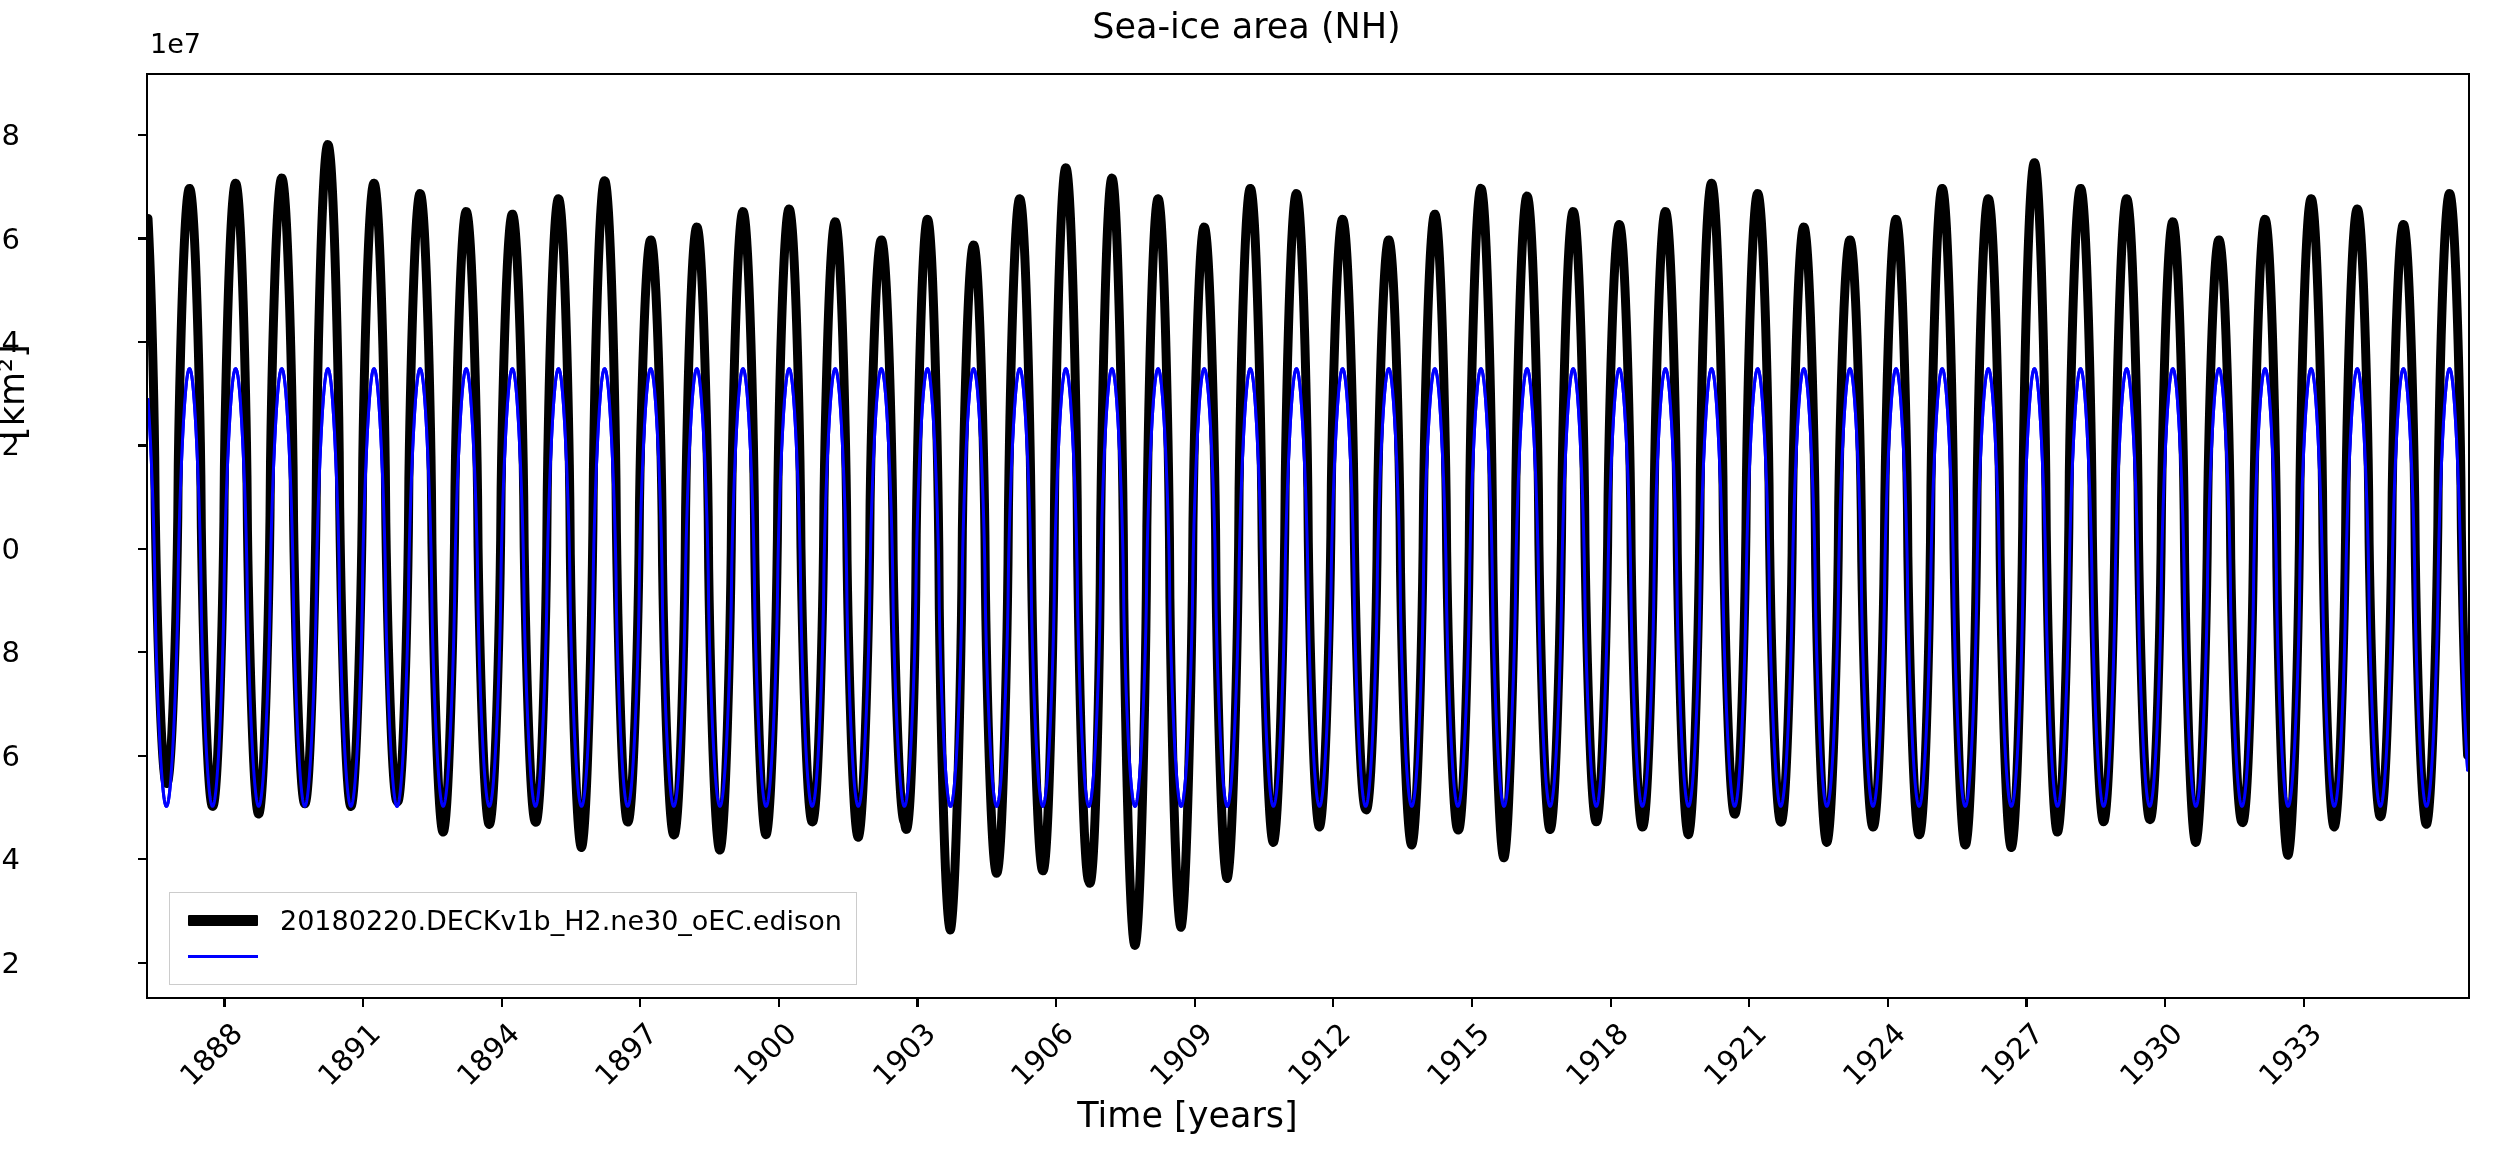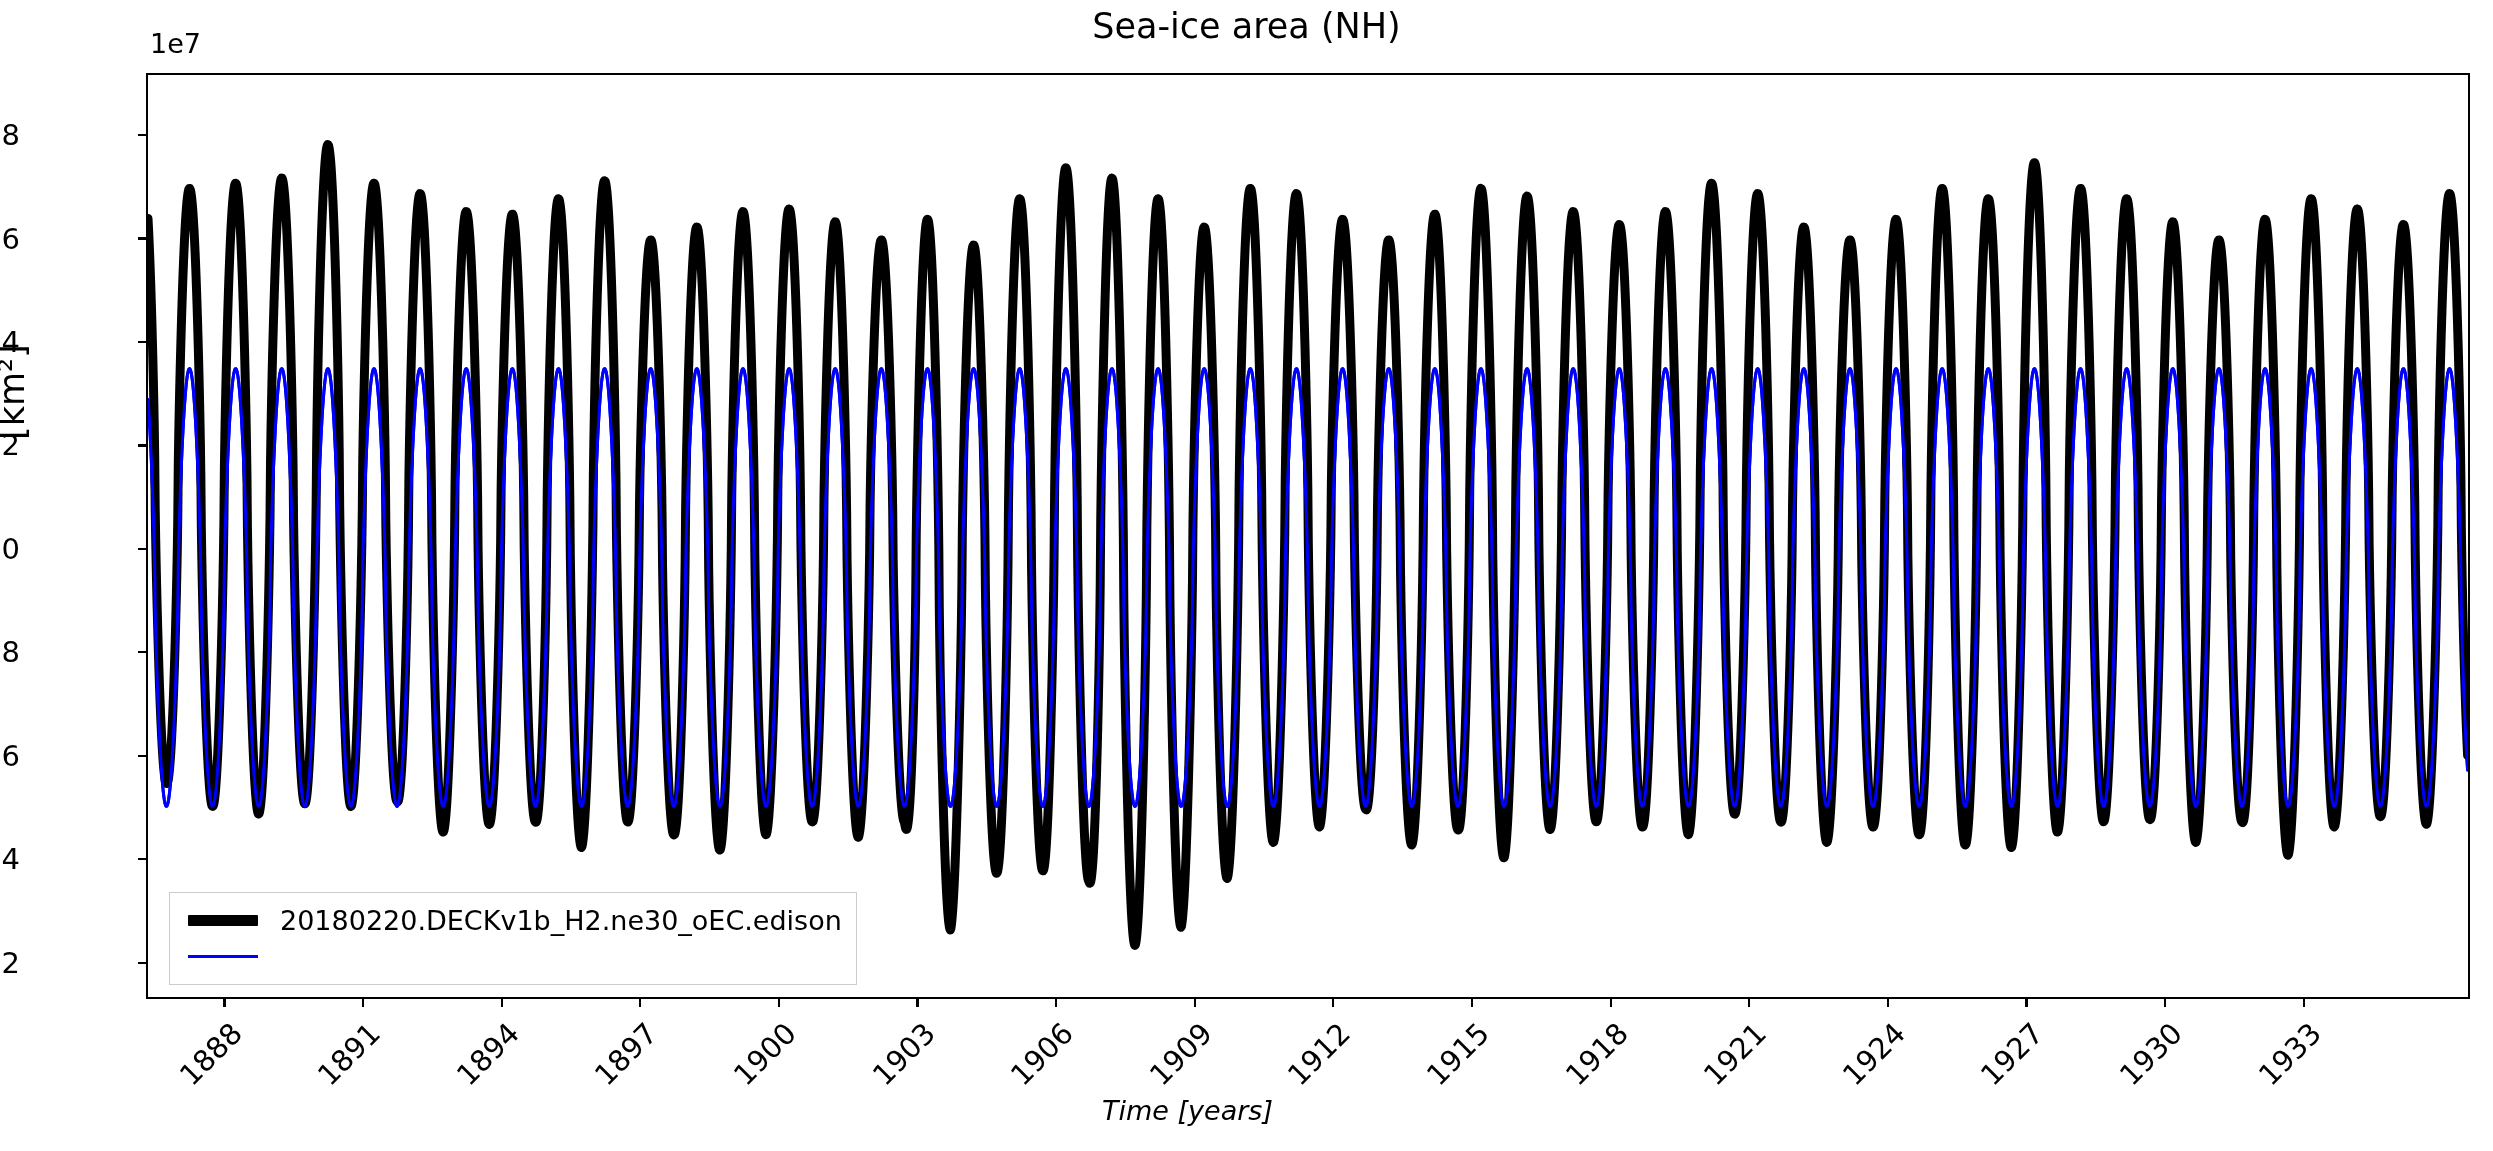--- a/index.html
+++ b/index.html
@@ -24,21 +24,21 @@
 
   #y-axis-label{
     position:absolute;
     left:-8px;top:440px;
     transform:rotate(-90deg);transform-origin:left top;
     font-size:35px;color:#000;white-space:nowrap;
   }
 
   #x-axis-label{
     position:absolute;left:0;top:1095px;width:2375px;text-align:center;
-    font-size:27px;color:#000;font-style:italic;
+    font-size:35px;color:#000;
   }
 
   .ytick-label{
     position:absolute;right:2473px;font-size:29px;color:#000;
     text-align:right;white-space:nowrap;transform:translateY(-50%);
   }
   .ytick-mark{
     position:absolute;left:138px;width:8px;height:2.2px;background:#000;
   }
 

